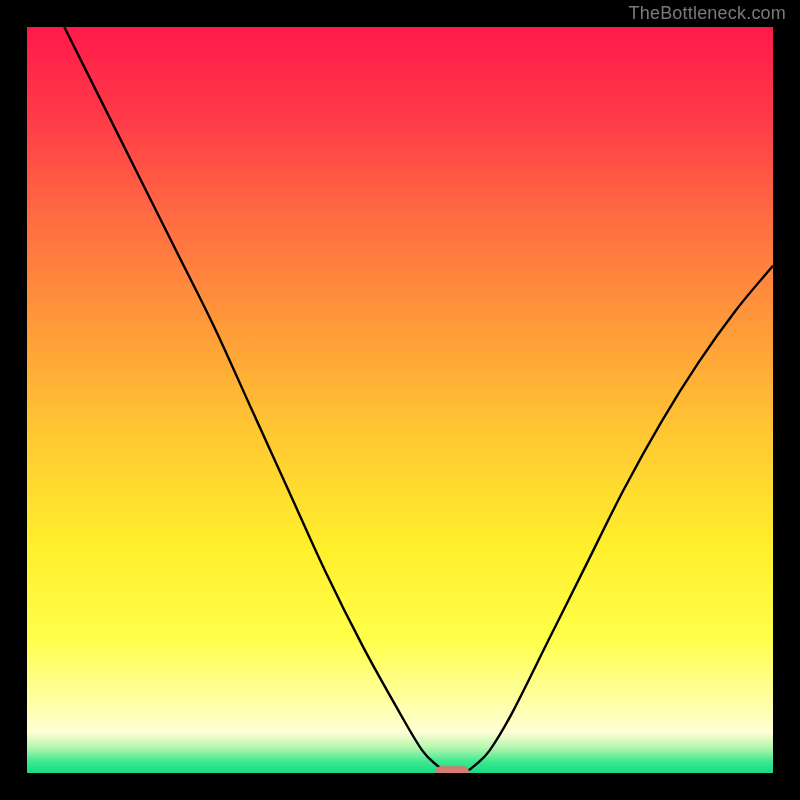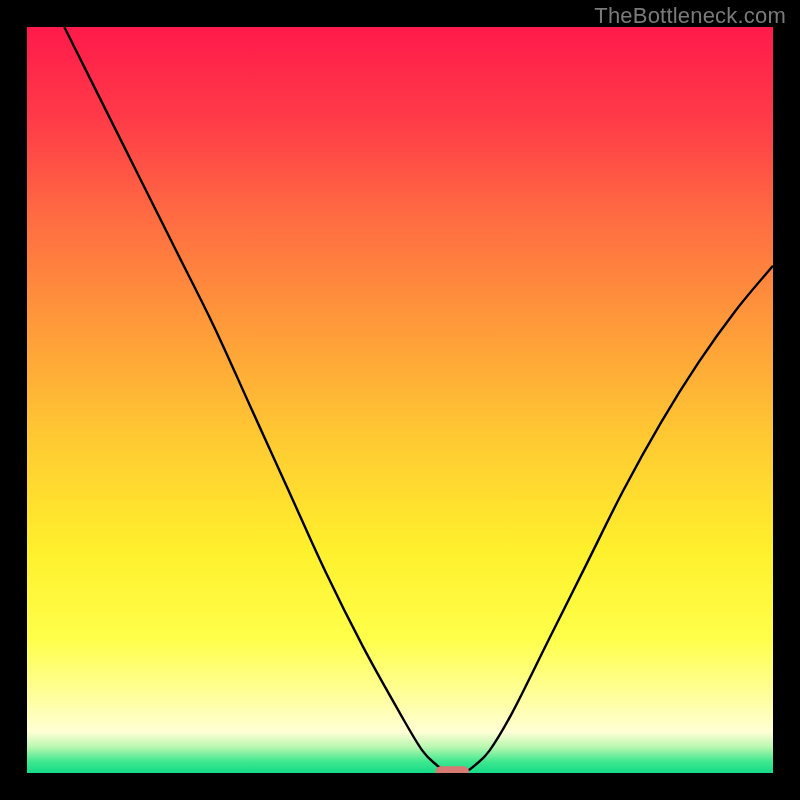--- a/index.html
+++ b/index.html
@@ -23,21 +23,21 @@
     width: 746px;
     height: 746px;
     overflow: hidden;
   }
   .attribution {
     position: absolute;
     top: 3px;
     right: 14px;
     color: #7a7a7a;
     font-family: Arial, Helvetica, sans-serif;
-    font-size: 22px;
+    font-size: 18px;
     font-weight: 500;
     letter-spacing: 0.2px;
   }
   svg {
     display: block;
   }
 </style>
 </head>
 <body>
 

